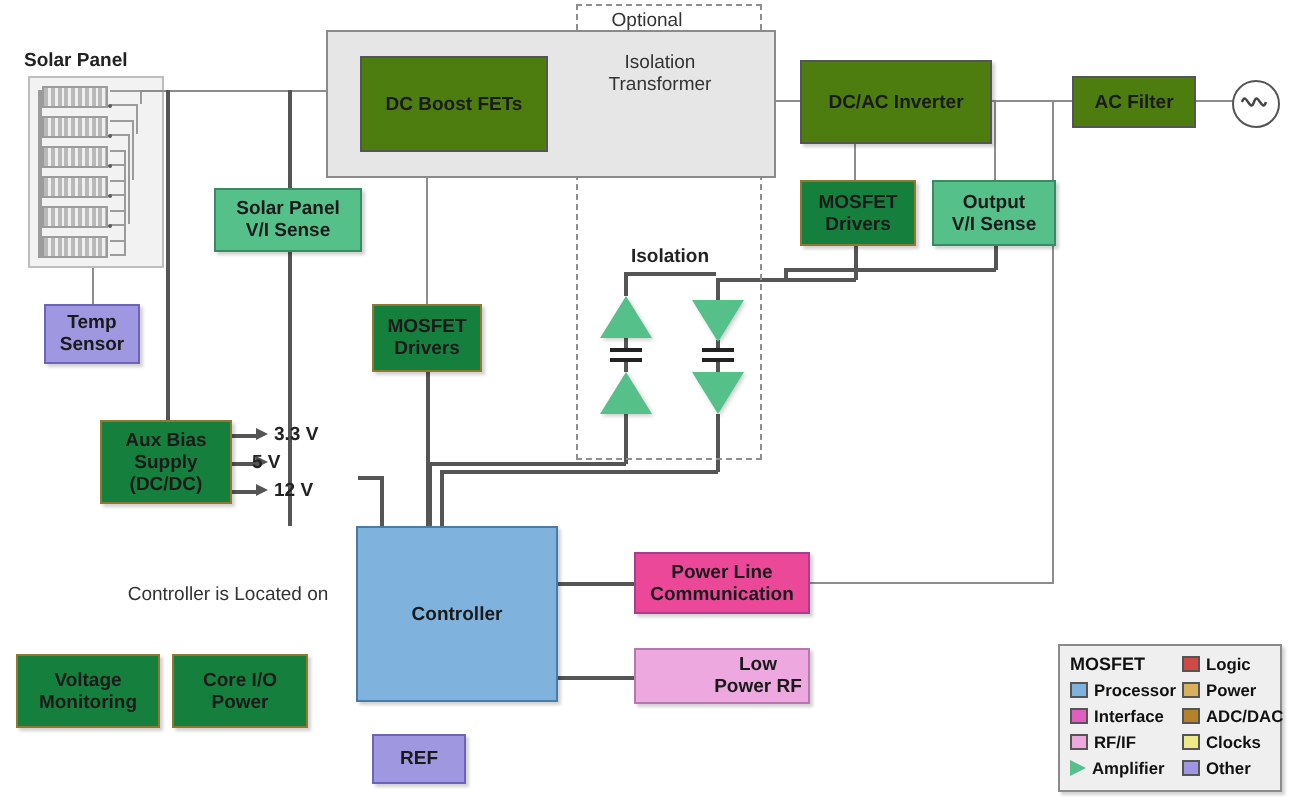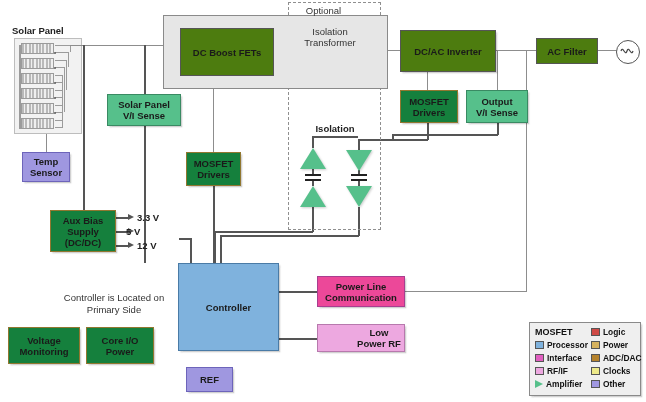--- a/index.html
+++ b/index.html
@@ -295,21 +295,20 @@
 
   <div class="wire h thin" style="left:405px;top:291px;width:122px;"></div>
   <div class="wire v thin" style="left:526px;top:50px;height:241px;"></div>
 
   <div class="wire h" style="left:279px;top:338px;width:40px;"></div>
   <div class="node pink" style="left:317px;top:324px;width:88px;height:28px;padding-left:36px;">
     <span>Low Power RF</span>
   </div>
 
   <div class="label wrap" style="left:52px;top:292px;width:124px;">Controller is Located on</div>
-  <div class="label wrap" style="left:52px;top:304px;width:124px;">Primary Side</div>
 
   <div class="node tan" style="left:8px;top:327px;width:72px;height:37px;flex-direction:column;">
     <span>Voltage</span>
     <span>Monitoring</span>
   </div>
   <div class="node tan" style="left:86px;top:327px;width:68px;height:37px;flex-direction:column;">
     <span>Core I/O</span>
     <span>Power</span>
   </div>
 

